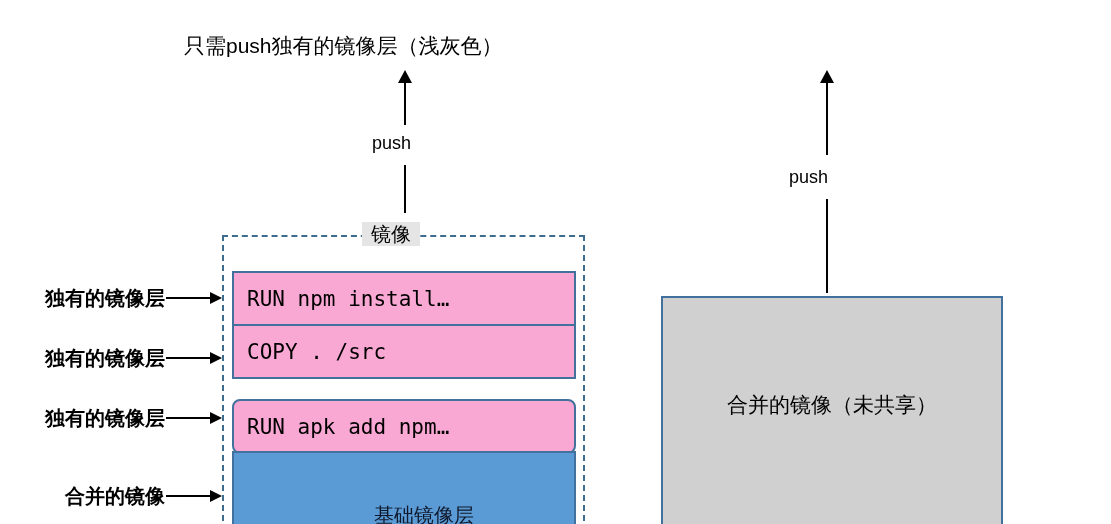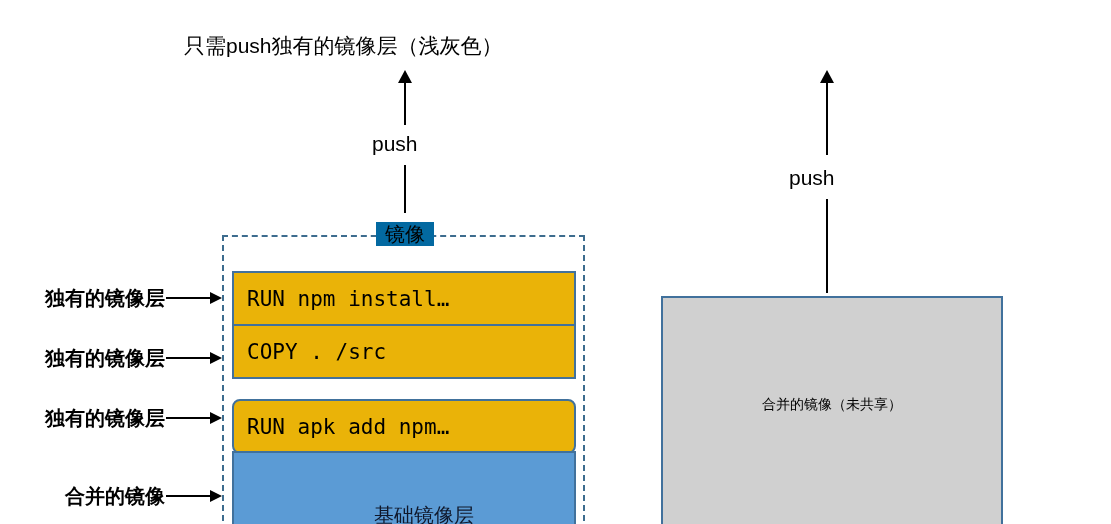--- a/index.html
+++ b/index.html
@@ -36,21 +36,21 @@
     background: #000000;
     width: 2px;
   }
   .arrowhead {
     width: 0; height: 0;
     border-left: 7px solid transparent;
     border-right: 7px solid transparent;
     border-bottom: 13px solid #000000;
   }
   .push-label {
-    font-size: 21px;
+    font-size: 18px;
     line-height: 25px;
     white-space: nowrap;
   }
 
   
   #arrow-left-head { left: 398px; top: 38px; }
   #arrow-left-top  { left: 404px; top: 50px; height: 43px; }
   #push-left       { left: 372px; top: 99px; }
   #arrow-left-bot  { left: 404px; top: 133px; height: 48px; }
 
@@ -63,36 +63,36 @@
   
   #image-group {
     left: 222px;
     top: 203px;
     width: 363px;
     height: 316px;
     border: 2px dashed #3d6c8e;
     box-sizing: border-box;
   }
   #image-group-label {
-    left: 376px;
+    left: 362px;
     top: 190px;
     font-size: 20px;
     line-height: 24px;
-    background: #0369a1;
+    background: #e5e5e5;
     padding: 0 9px;
     white-space: nowrap;
   }
 
   
   .layer {
     left: 232px;
     width: 344px;
     box-sizing: border-box;
     border: 2px solid #41719c;
-    background: #eab308;
+    background: #f9a8d4;
   }
   .layer .cmd {
     position: absolute;
     left: 13px;
     font-family: "DejaVu Sans Mono", "Liberation Mono", monospace;
     font-size: 21px;
     line-height: 24px;
     white-space: nowrap;
     color: #000;
   }
@@ -162,21 +162,21 @@
     height: 240px;
     box-sizing: border-box;
     border: 2px solid #41719c;
     background: #d0d0d0;
   }
   #merged-label {
     position: absolute;
     left: 0; right: 0;
     top: 94px;
     text-align: center;
-    font-size: 14px;
+    font-size: 21px;
     line-height: 25px;
     color: #000;
   }
 </style>
 </head>
 <body>
 
 <div id="canvas">
 
   <div class="abs title" id="title-left">只需push独有的镜像层（浅灰色）</div>

